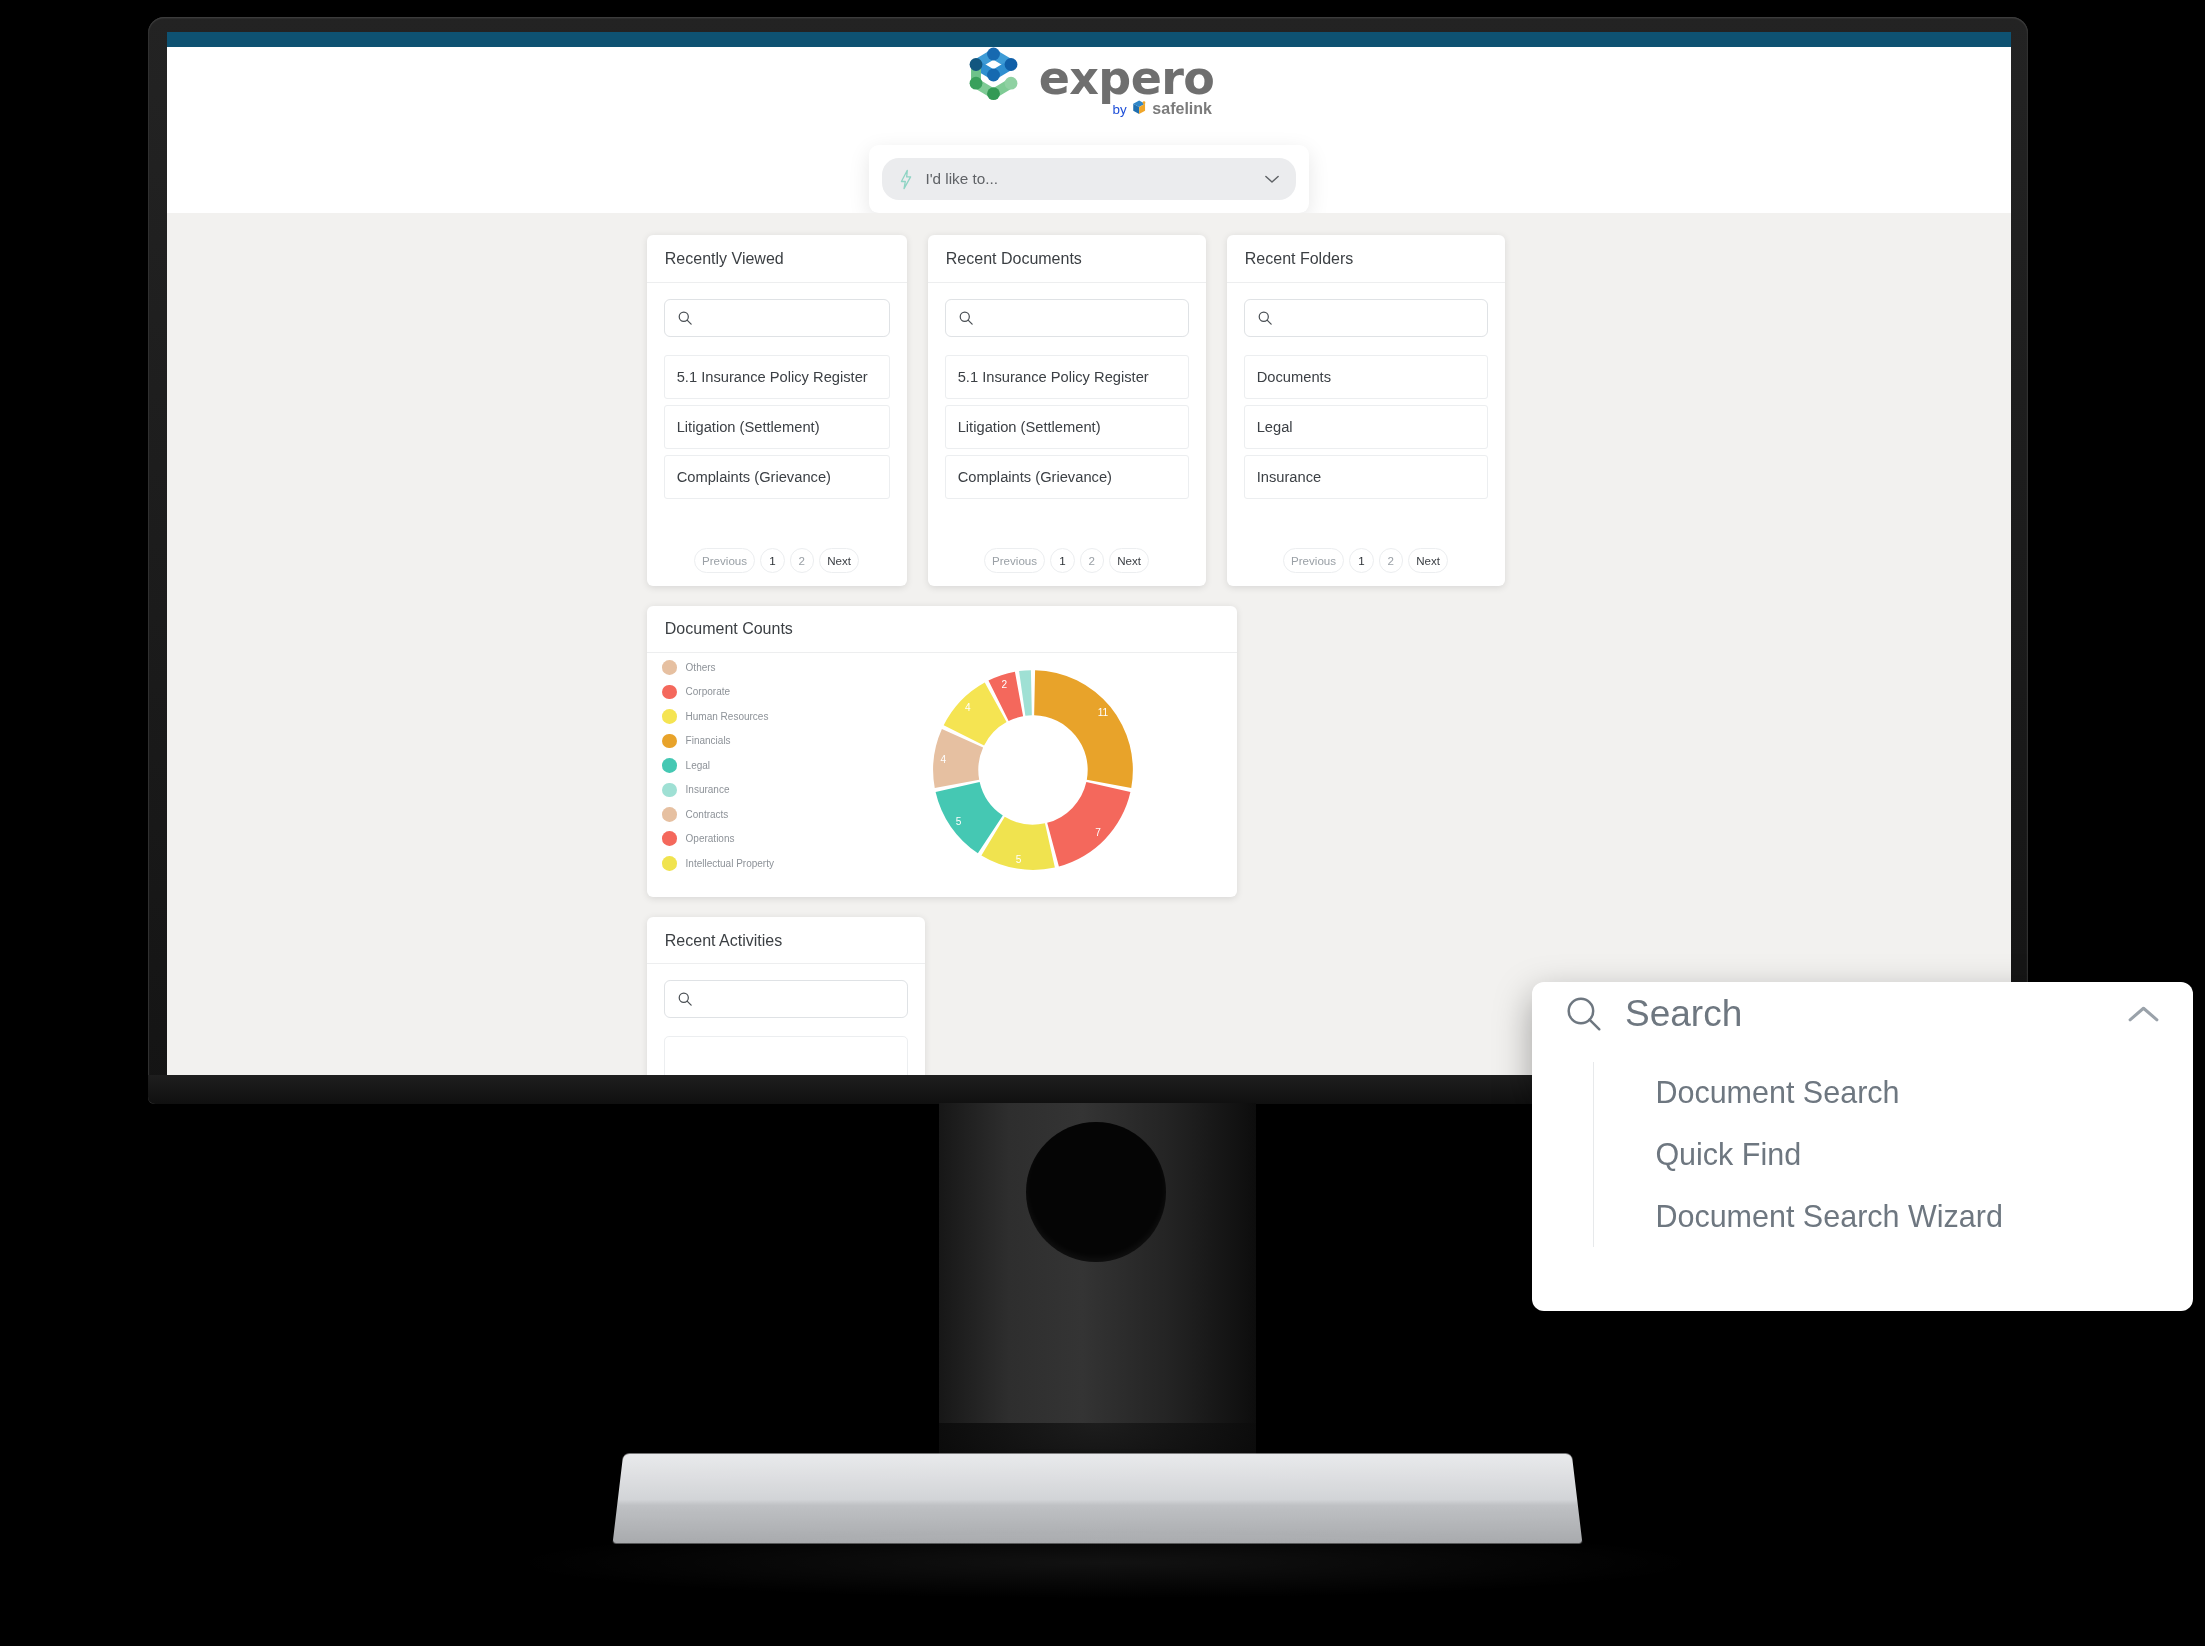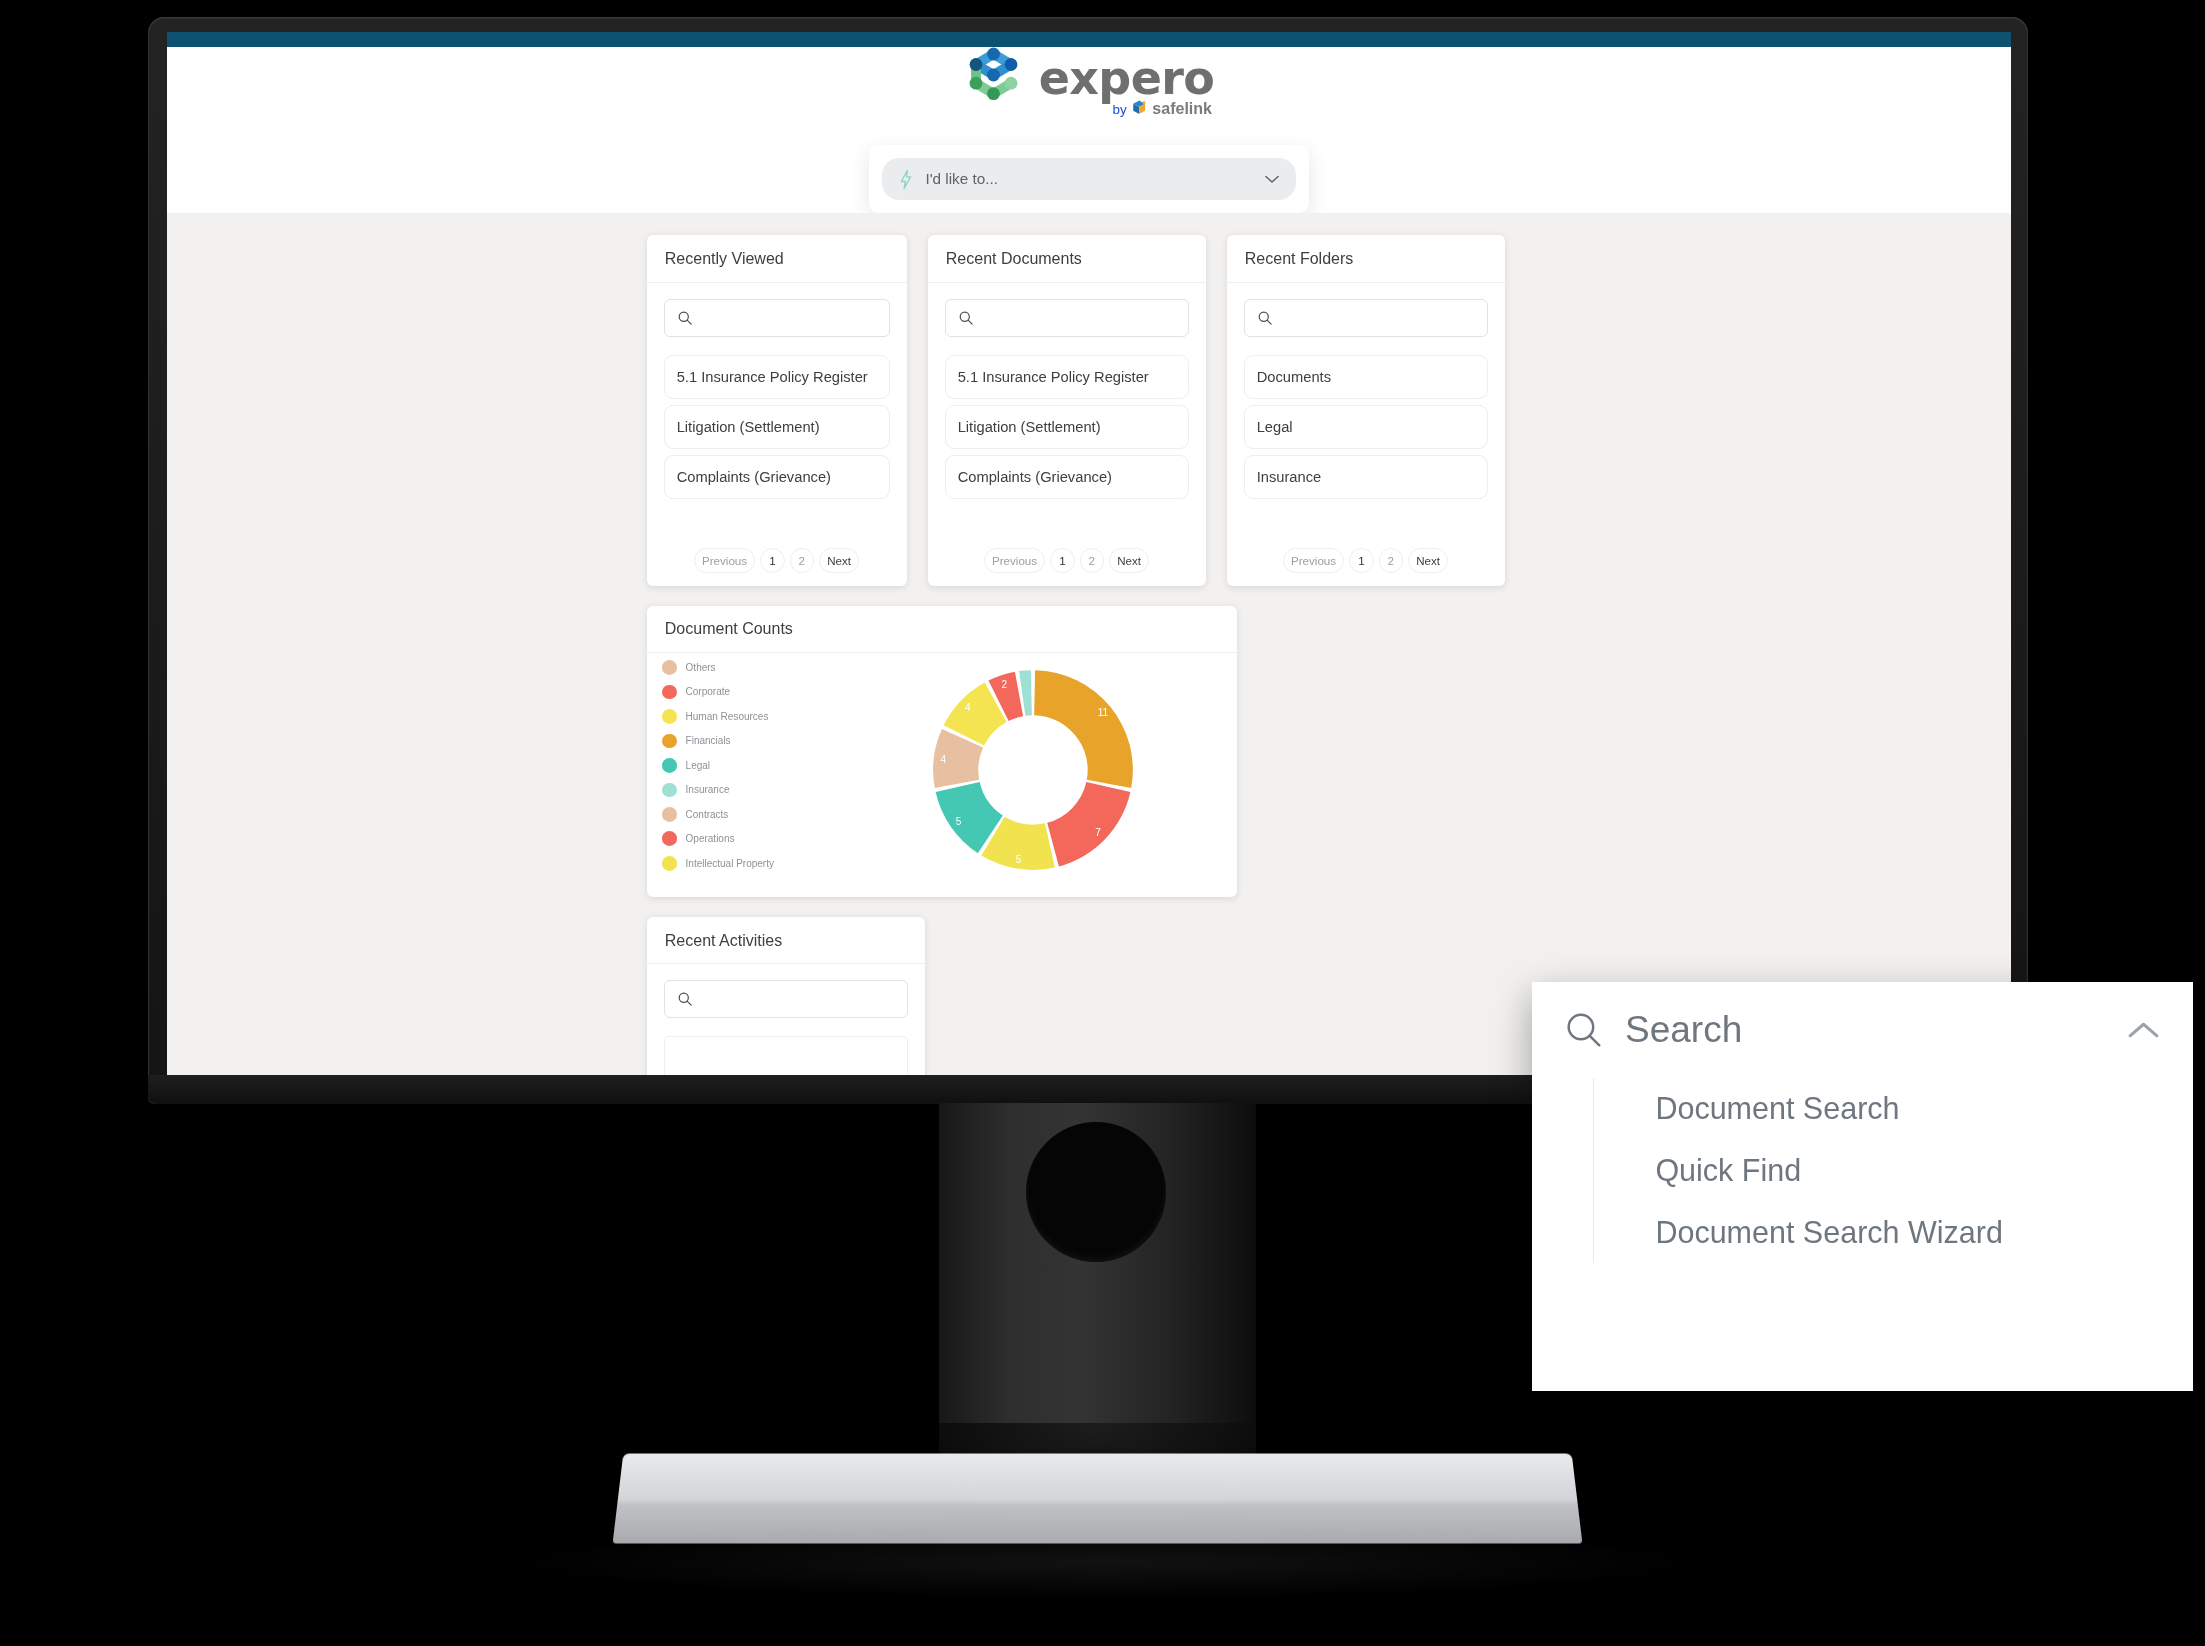--- a/index.html
+++ b/index.html
@@ -109,21 +109,21 @@
     padding:14.7px 18.3px 13.4px; border-bottom:0.6px solid #edeeef;
     font-size:16px; color:#3b3f43;
   }
   .card-body{ padding:16px 17px 13.4px; }
   .mini-search{
     height:38px; border:0.6px solid #dfe2e5; border-radius:6.1px;
     display:flex; align-items:center; padding:0 12.2px; margin-bottom:18.3px;
   }
   .mini-search .mag{ width:16px; height:16px; }
   .list-item{
-    border:0.6px solid #eceef0; border-radius:9px; height:44px;
+    border:0.6px solid #eceef0; border-radius:3px; height:44px;
     display:flex; align-items:center; padding:0 12.2px; font-size:14.7px;
     color:#3c4045; margin-bottom:6.1px;
   }
   .pager{ display:flex; justify-content:center; align-items:center; gap:4.9px; margin-top:13.4px; }
   .pg{
     border:0.6px solid #eceef0; border-radius:13.4px; height:24.4px; min-width:24.4px;
     display:flex; align-items:center; justify-content:center;
     font-size:11.6px; color:#9aa0a6; padding:0 7.3px;margin-top:36px;
   }
   .pg.num{ padding:0; width:24.4px; }
@@ -144,24 +144,24 @@
   .donut-wrap{ flex:1; display:flex; justify-content:center; }
 
   .activities-card{ width:278px; }
   .act-empty{
     border:0.6px solid #eceef0; border-radius:4.9px; height:44px; margin-top:11px;
   }
   .act-spacer{ height:116px; }
 
   
   .dropdown{
-    position:absolute; left:1532px; top:982px; width:661px; height:409px;
-    background:#fff; border-radius:0;
+    position:absolute; left:1532px; top:982px; width:661px; height:329px;
+    background:#fff; border-radius:12px;
     box-shadow:0 13.4px 37px rgba(0,0,0,.35);
-    padding:27px 33px;
+    padding:11px 33px;
   }
   .dd-head{ display:flex; align-items:center; gap:22px; }
   .dd-mag{ width:38px; height:38px; flex:0 0 auto; }
   .dd-title{ flex:1; font-size:37px; color:#6e7780; }
   .dd-chev{ width:33px; height:19.5px; flex:0 0 auto; }
   .dd-list{ margin-top:27px; padding-left:37px; border-left:1.2px solid #e7e9eb; margin-left:28px; }
   .dd-item{ font-size:30.5px; color:#6e7780; padding:13.4px 0 13.4px 24.4px; }
 </style>
 </head>
 <body>

